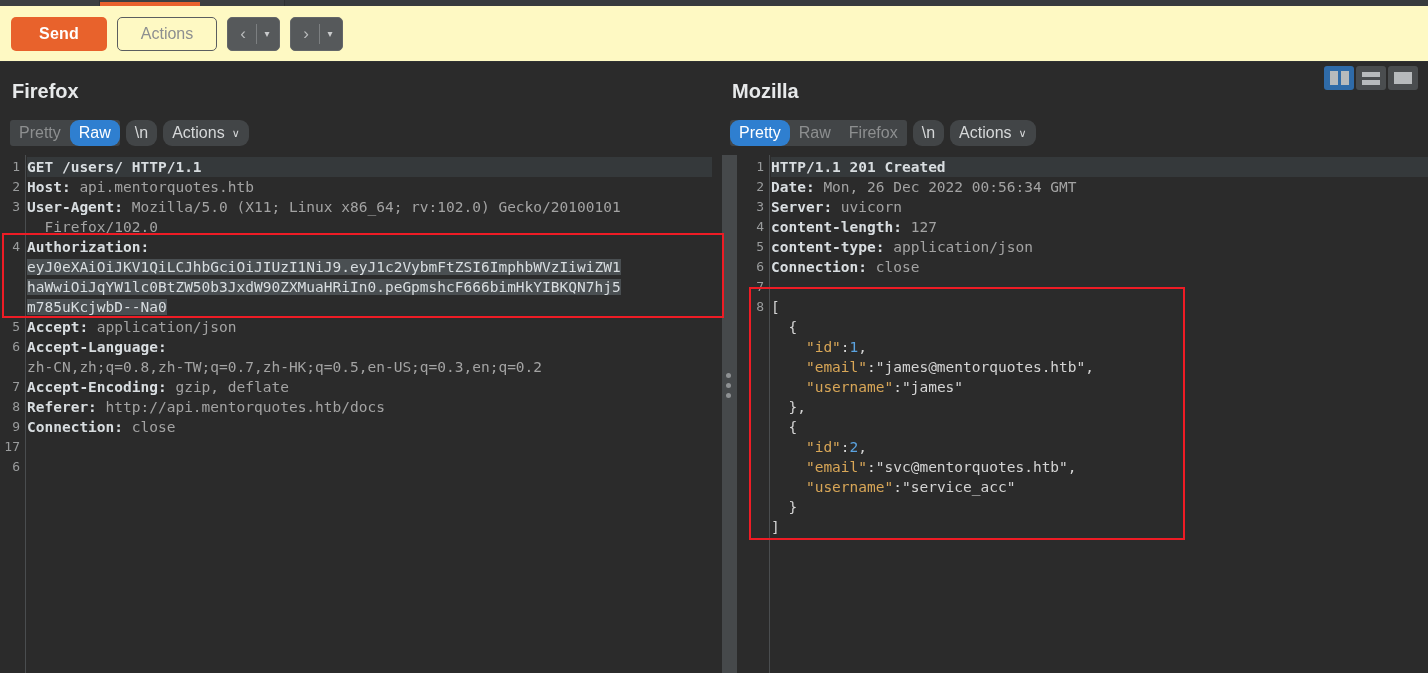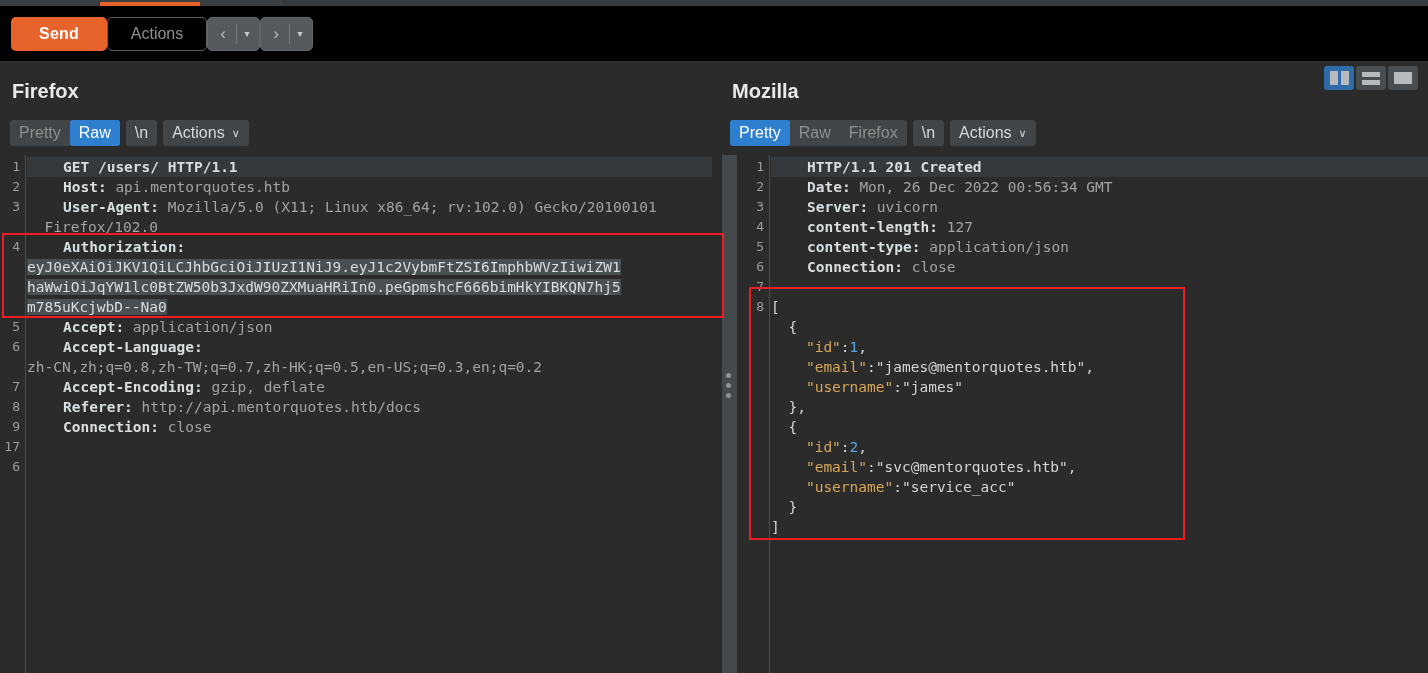--- a/index.html
+++ b/index.html
@@ -17,22 +17,22 @@
   }
   #tab-strip .tab-slot { position: absolute; top: 0; height: 6px; }
   #tab-strip .tab-inactive-a { left: 0; width: 100px; background: #3c3f41; border-right: 1px solid #2f3133; }
   #tab-strip .tab-active { left: 100px; width: 100px; background: #3c3f41; border-bottom: 4px solid #e8622c; }
   #tab-strip .tab-inactive-b { left: 200px; width: 85px; background: #3c3f41; border-right: 1px solid #2f3133;}
   #tab-strip .tab-rest { left: 285px; right: 0; width: 1143px; background: #383b3d; }
 
   
   #toolbar {
     position: absolute; left: 0; top: 6px; width: 1428px; height: 56px;
-    background: #000000;
-    display: flex; align-items: center; padding-left: 11px; 
+    background: #fef9c3;
+    display: flex; align-items: center; padding-left: 11px; gap: 10px;
     border-bottom: 1px solid #2f3133;
   }
   .btn-send {
     height: 34px; min-width: 96px; padding: 0 14px;
     background: #e8622c; color: #ffffff;
     font-size: 16px; font-weight: bold;
     border: none; border-radius: 5px;
     cursor: pointer; letter-spacing: .2px;
   }
   .btn-cancel {
@@ -77,21 +77,21 @@
     position: absolute; font-size: 20px; font-weight: bold; color: #e7e9ea;
   }
   #request-title { left: 12px; top: 80px; }
   #response-title { left: 732px; top: 80px; }
 
   
   .tabrow { position: absolute; display: flex; align-items: center; gap: 6px; height: 26px; }
   #request-tabrow { left: 10px; top: 120px; }
   #response-tabrow { left: 730px; top: 120px; }
   .vtab {
-    height: 26px; padding: 0 9px; border-radius: 3px;
+    height: 26px; padding: 0 9px; border-radius: 9px;
     display: flex; align-items: center;
     font-size: 16px; color: #8d8f90; background: #424547;
     cursor: pointer; white-space: nowrap;
   }
   .vtab.sel { background: #2f7fd0; color: #ffffff; }
   .vtab.plain { background: #424547; color: #d6d8d9; }
   .vtab.actions { color: #d6d8d9; display: flex; gap: 7px; }
   .vtab .caret { font-size: 11px; color: #d6d8d9; }
   .tabgroup {
     display: flex; align-items: center; background: #424547;
@@ -122,21 +122,21 @@
   }
   .code {
     position: absolute; left: 27px; right: 0; top: 0; bottom: 0;
     padding-top: 2px;
     font-family: "DejaVu Sans Mono", monospace; font-size: 14.5px;
     white-space: pre; overflow: hidden;
   }
   #response-pane .code { left: 23px; }
   .code .row { height: 20px; line-height: 20px; }
   .code .row.hl { background: #35393b; }
-  .hdr-name { color: #d8dde0; font-weight: bold; margin-left: 36px; }
+  .hdr-name { color: #d8dde0; font-weight: bold; }
   .hdr-val  { color: #a3a3a3; }
   .plain-txt { color: #d8dde0; }
   .tok-key { color: #d8a657; }
   .tok-str { color: #d4d4d4; }
   .tok-num { color: #5ba3e0; }
   .tok-punc { color: #d4d4d4; }
   .sel-bg { background: #4a4f52; margin-top: 24px; }
 
   
   .redbox {

